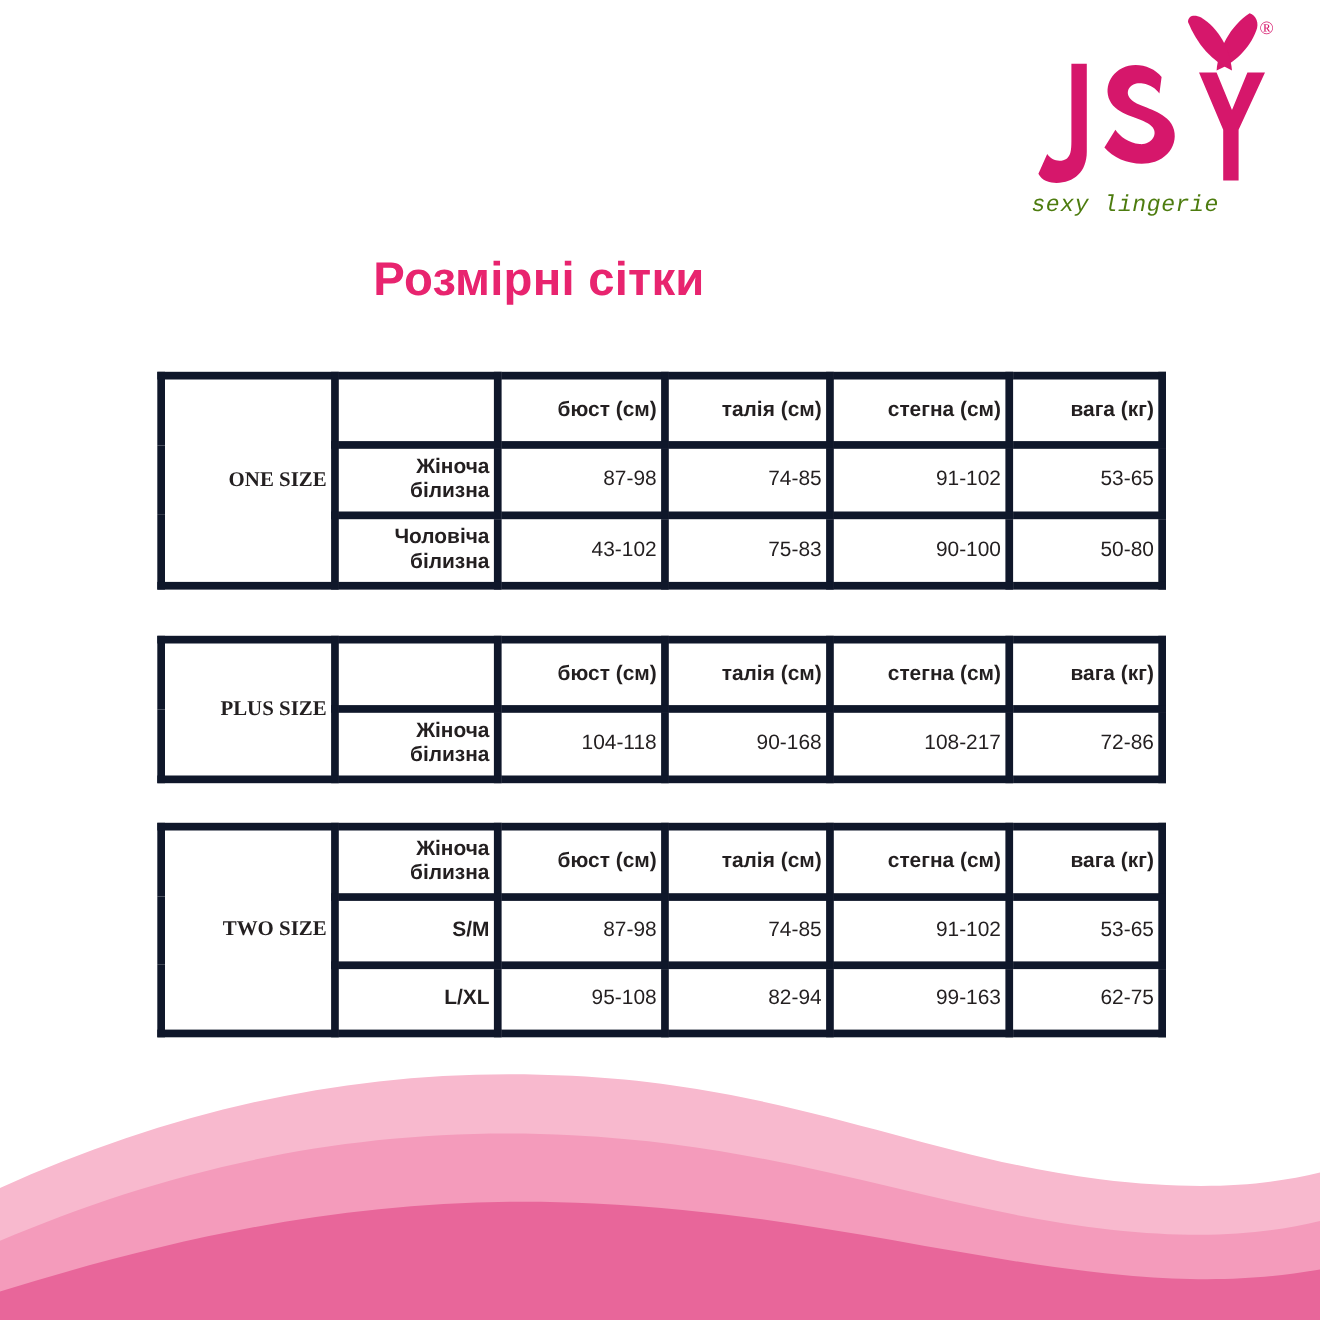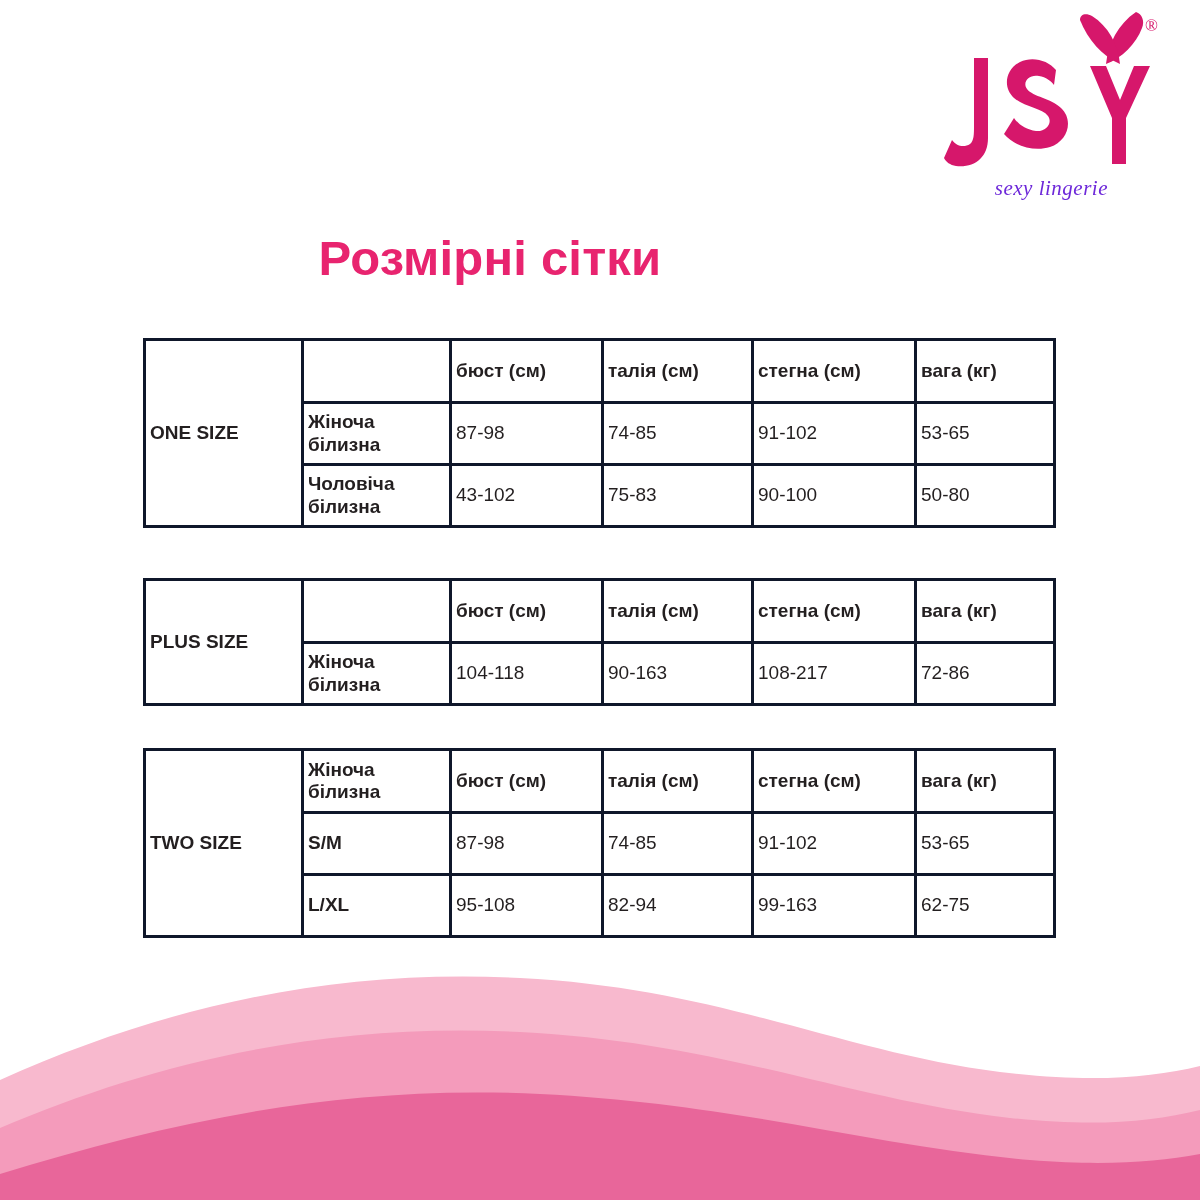--- a/index.html
+++ b/index.html
@@ -39,67 +39,68 @@
     top: 8px;
     right: 2px;
     font-size: 17px;
     color: #d6176b;
     font-family: "Liberation Serif", serif;
   }
   .logo-tag {
     position: absolute;
     top: 168px;
     right: 52px;
-    font-family: Liberation Serif, serif;
+    font-family: Liberation Mono, monospace;
     font-style: italic;
     font-size: 21px;
-    color: #6d28d9;
+    color: #4d7c0f;
     letter-spacing: 0.5px;
     white-space: nowrap;
   }
 
   
   .title {
     position: absolute;
     top: 230px;
     left: 0;
     width: 980px;
     text-align: center;
-    font-size: 49px;
+    font-size: 43px;
     font-weight: bold;
     color: #e8246f;
     letter-spacing: 0.2px;
   }
 
   
   .tbl-wrap { position: absolute; left: 143px; width: 910px; }
   #tbl-one  { top: 338px; }
   #tbl-plus { top: 578px; }
   #tbl-two  { top: 748px; }
 
   table.grid {
     border-collapse: collapse;
     width: 910px;
     table-layout: fixed;
   }
   table.grid td {
-    border: 3px solid #0f172a;
-    text-align: left;
+    border: 7px solid #0f172a;
+    text-align: right;
     vertical-align: middle;
     font-size: 19px;
     color: #231f20;
     padding: 6px 4px;
     line-height: 1.18;
   }
   td.cat {
     color: #e8246f;
     font-weight: bold;
     font-size: 25px;
     line-height: 1.25;
     width: 158px;
+    font-family: Liberation Serif, serif;
   }
   td.rowhead {
     font-weight: bold;
     font-size: 19px;
     width: 148px;
   }
   td.colhead {
     font-weight: bold;
     font-size: 19px;
   }
@@ -194,21 +195,21 @@
         <td class="cat" rowspan="2">PLUS SIZE</td>
         <td class="blank"></td>
         <td class="colhead">бюст (см)</td>
         <td class="colhead">талія (см)</td>
         <td class="colhead">стегна (см)</td>
         <td class="colhead">вага (кг)</td>
       </tr>
       <tr class="r-d">
         <td class="rowhead">Жіноча білизна</td>
         <td class="val">104-118</td>
-        <td class="val">90-163</td>
+        <td class="val">90-168</td>
         <td class="val">108-217</td>
         <td class="val">72-86</td>
       </tr>
     </tbody>
       </table>
   </div>
 
   <div class="tbl-wrap" id="tbl-two">
     <table class="grid">
       <colgroup>

